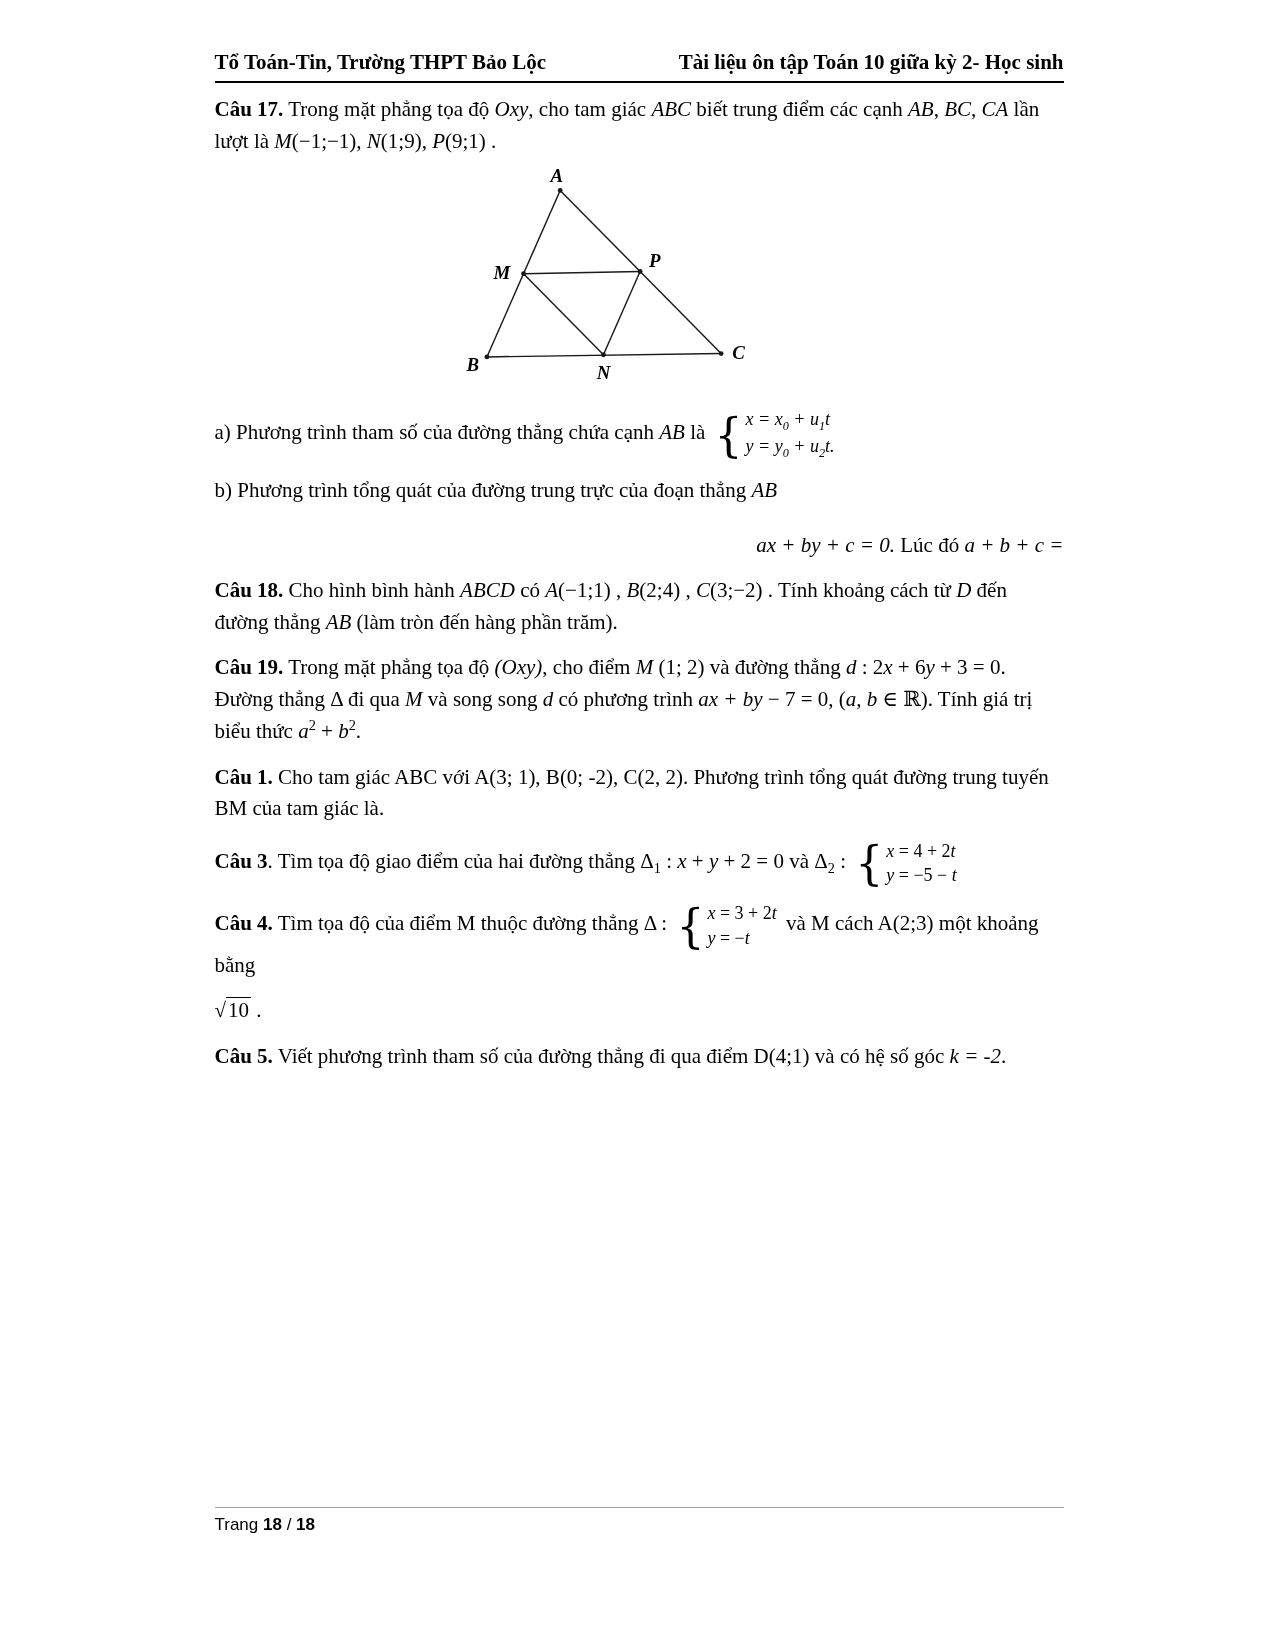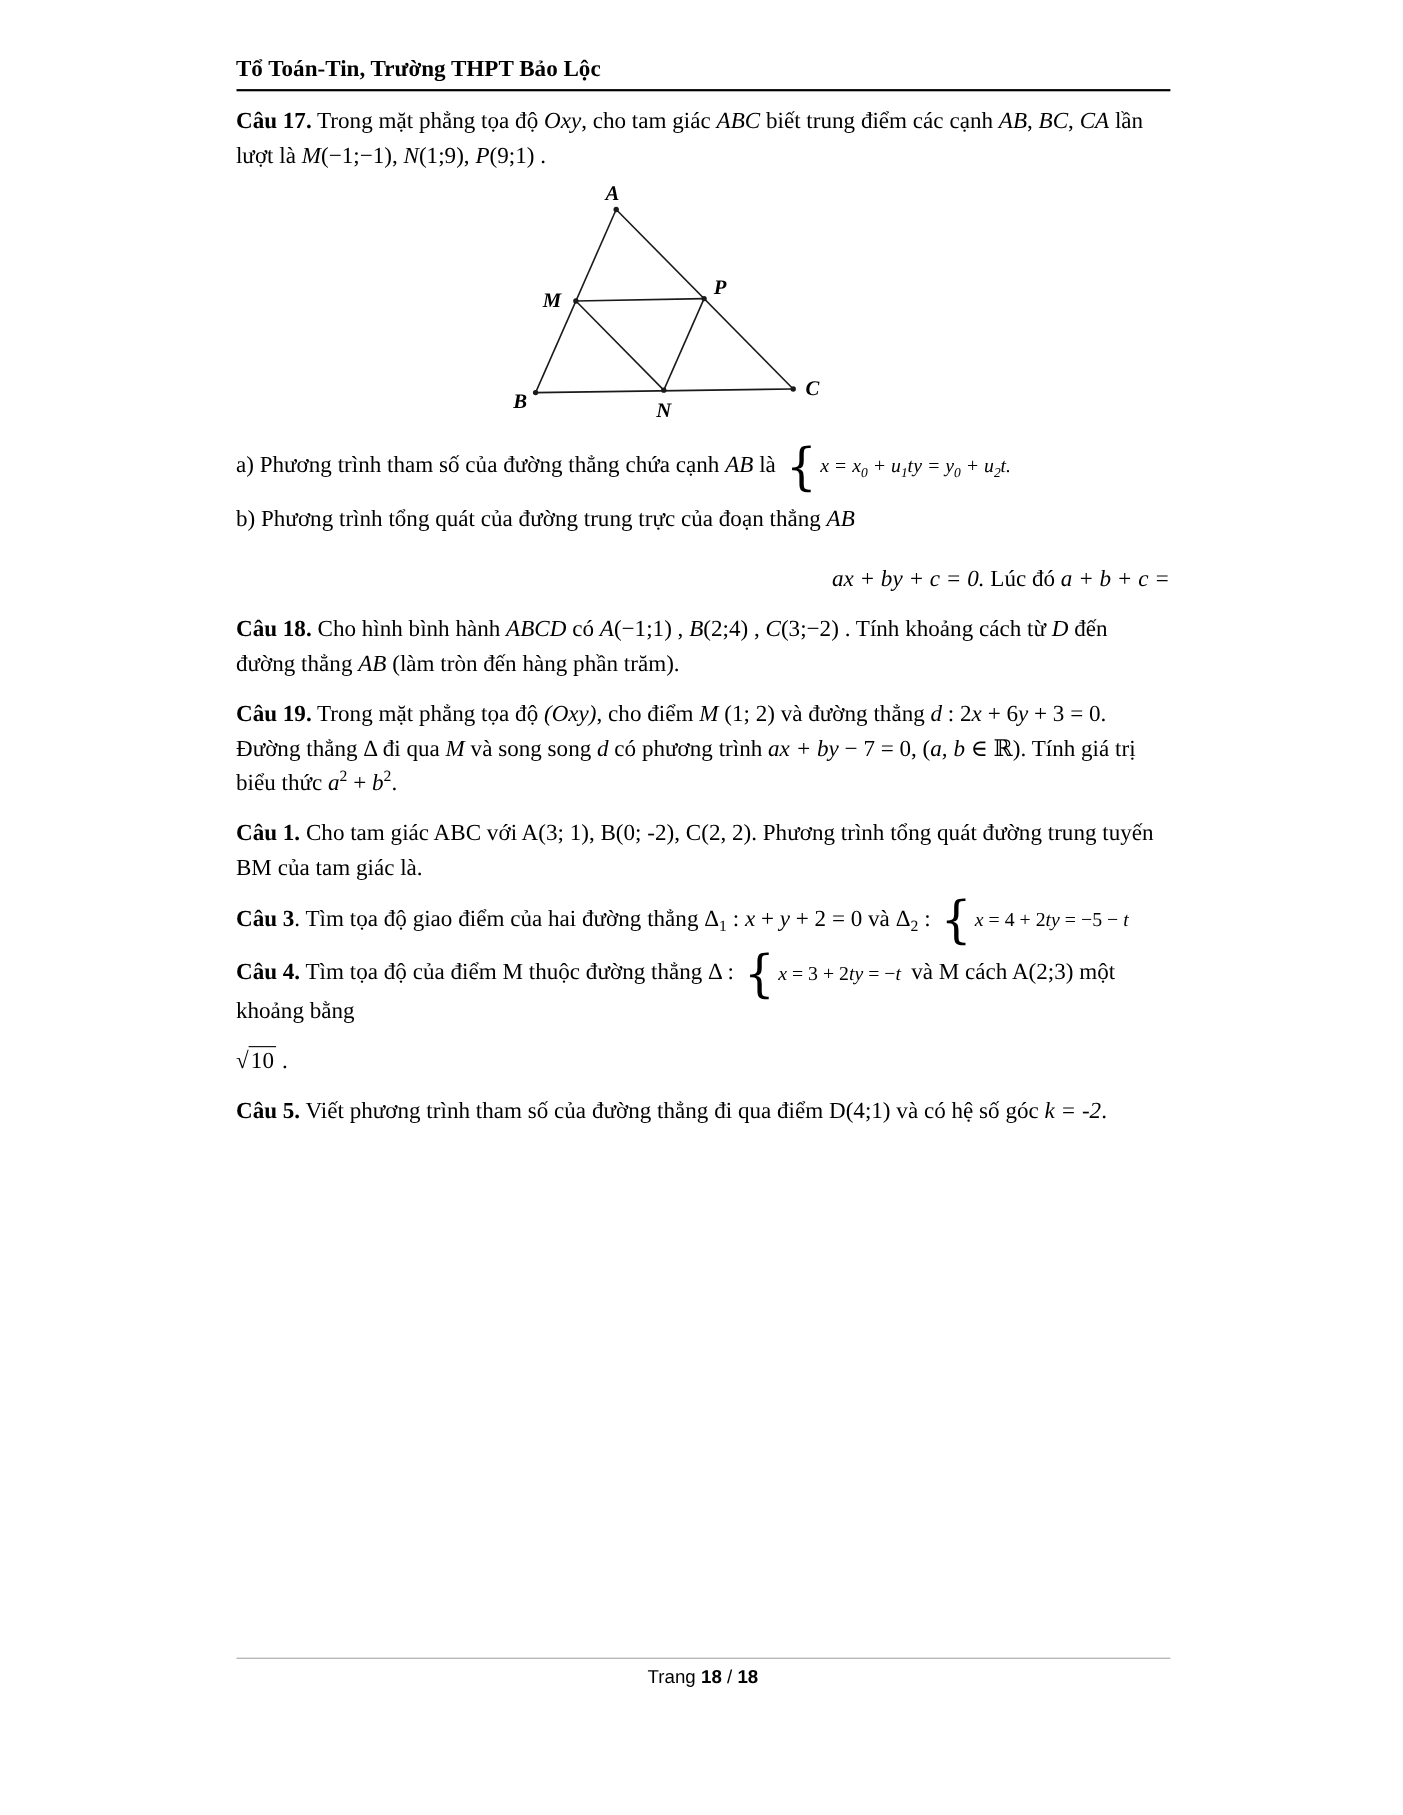--- a/index.html
+++ b/index.html
@@ -21,39 +21,40 @@
   .center { text-align: right; margin-top: 16px; }
   .section-title { font-weight: bold; margin: 12px 0 6px 0; line-height: 1.4; }
   .figure { text-align: center; padding-right: 60px; margin: 2px 0 6px 0; }
   .figure svg { display: inline-block; }
   .cases { display: inline-flex; align-items: center; vertical-align: middle; margin: 0 4px; }
   .cases .brace {
     font-size: 44px; line-height: 0.8; font-weight: 400;
     transform: scaleY(1.05); margin-right: 3px;
     font-family: "DejaVu Serif", serif;
   }
-  .cases .col { display: inline-flex; flex-direction: row; font-size: 18px; line-height: 1.35; text-align: left; }
+  .cases .col { display: inline-flex; flex-direction: column; font-size: 18px; line-height: 1.35; text-align: left; }
   .cases .row { white-space: nowrap; }
   sub { font-size: 68%; }
   sup { font-size: 68%; }
   .mathline { font-size: 20px; }
   .mathline sub, .qa-sys sub { font-style: italic; }
   .ovl { border-top: 1.6px solid #000; padding: 0 2px; }
   .footer {
     margin-top: auto; border-top: 1px solid #a6a6a6; padding-top: 7px;
-    text-align: center; font-family: "Liberation Sans", "DejaVu Sans", sans-serif; font-size: 17px;
+    text-align: left; font-family: "Liberation Sans", "DejaVu Sans", sans-serif; font-size: 17px;
   }
 </style>
 </head>
 <body>
 
 <div class="page">
 
   <div class="header">
     <span>Tổ Toán-Tin, Trường THPT Bảo Lộc</span>
+    <span>Tài liệu ôn tập Toán 10 giữa kỳ 2- Học sinh</span>
   </div>
 
   <p class="para">
     <span class="b">Câu 17.</span><span> Trong mặt phẳng tọa độ </span><span class="it">Oxy</span><span>, cho tam giác </span><span class="it">ABC</span><span> biết trung điểm các cạnh </span><span class="it">AB</span><span>, </span><span class="it">BC</span><span>, </span><span class="it">CA</span><span> lần lượt là </span><span class="it">M</span><span>(−1;−1), </span><span class="it">N</span><span>(1;9), </span><span class="it">P</span><span>(9;1) .</span>
   </p>
 
   <div class="figure">
     <svg width="300" height="222" viewBox="0 0 270 200">
       <g stroke="#1a1a1a" stroke-width="1.3" fill="none">
         <path d="M91,22 L25,172"></path>

